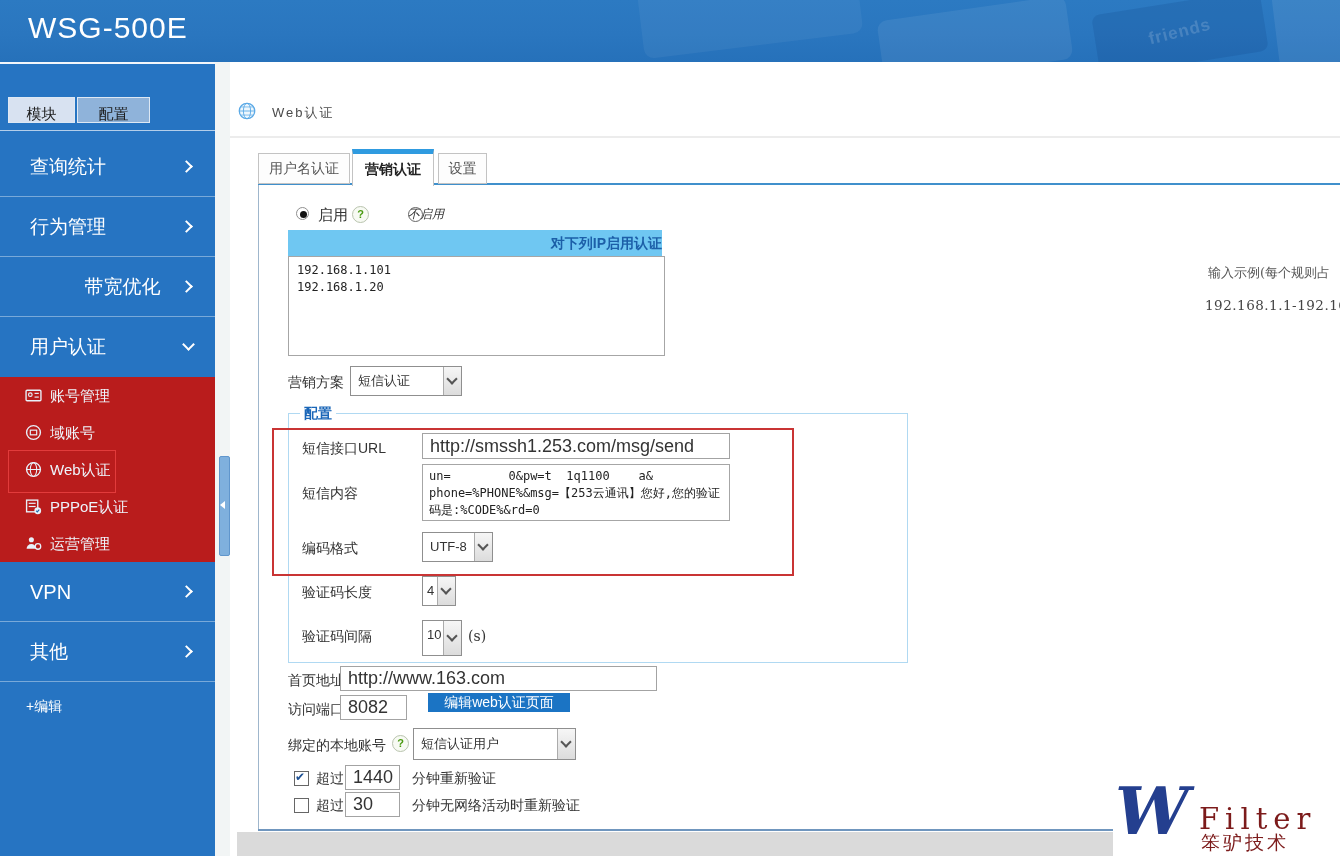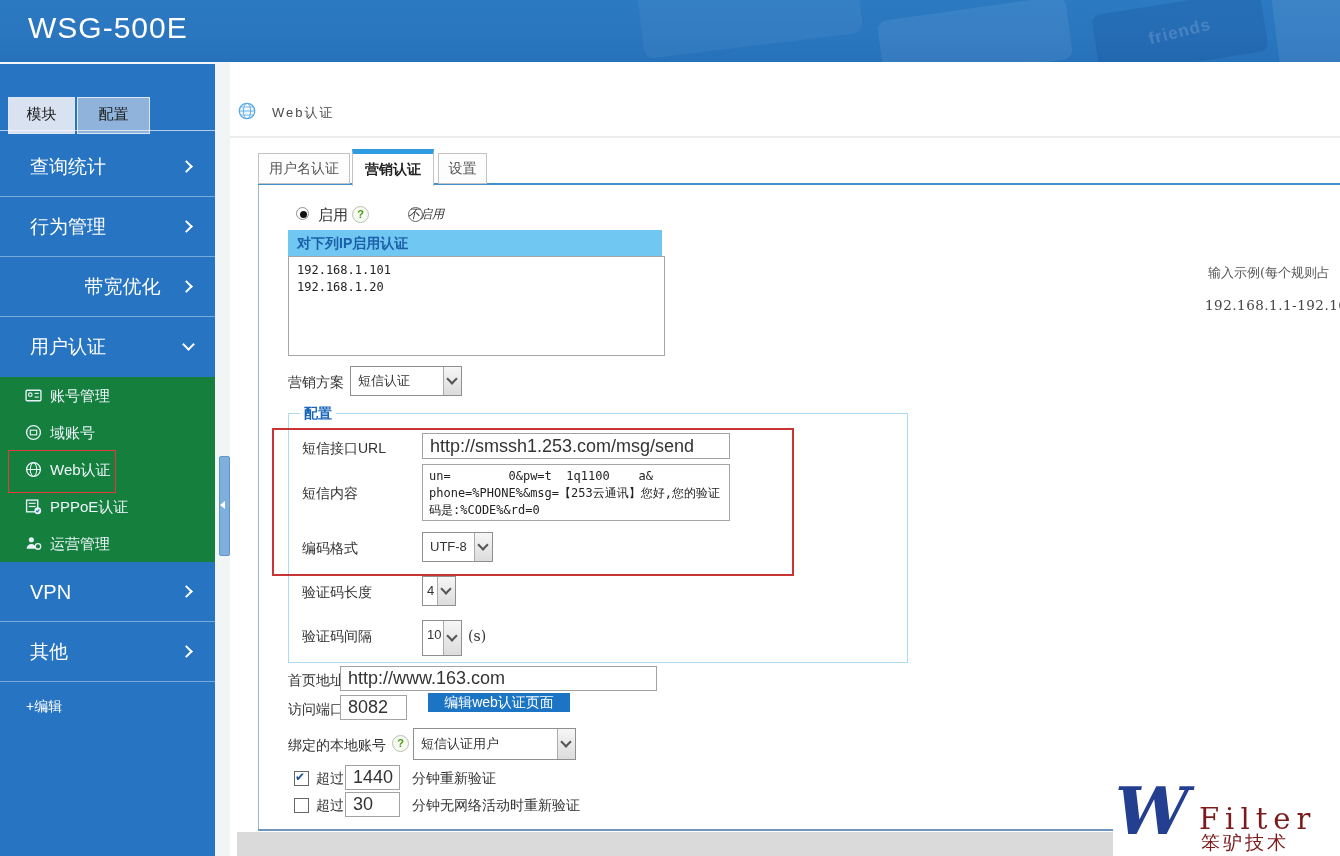--- a/index.html
+++ b/index.html
@@ -12,33 +12,33 @@
           background:linear-gradient(180deg,#2c7ac2 0%,#2a76bf 55%,#2671ba 100%);overflow:hidden;}
   .key{position:absolute;border-radius:10px;}
   .topbar-title{position:absolute;left:28px;top:11px;font-size:30px;color:#fff;
                 letter-spacing:1px;font-weight:400;}
   .key-label{position:absolute;color:rgba(255,255,255,0.16);font-size:17px;font-weight:bold;
              transform:rotate(-14deg);letter-spacing:1px;}
 
   
   .sidebar{position:absolute;left:0;top:62px;width:215px;height:794px;background:#2674c2;
            border-top:2px solid #f2f6fb;}
-  .side-tab{position:absolute;top:33px;height:37px;line-height:31px;text-align:center;
+  .side-tab{position:absolute;top:33px;height:26px;line-height:31px;text-align:center;
             font-size:15px;color:#1c1c1c;border:1px solid #dde8f4;box-sizing:border-box;cursor:pointer;}
   .side-tab.mod{left:8px;width:67px;background:#d8e2f1;}
   .side-tab.cfg{left:77px;width:73px;background:#8fb3da;}
   .side-tabline{position:absolute;left:0;top:66px;width:215px;height:1px;background:rgba(255,255,255,0.65);}
   .mitem{position:absolute;left:0;width:215px;height:60px;line-height:60px;color:#fff;
          font-size:19px;padding-left:30px;box-sizing:border-box;cursor:pointer;
          border-bottom:1px solid rgba(255,255,255,0.38);}
   .chev-r{position:absolute;right:24px;top:50%;width:7px;height:7px;margin-top:-5px;
           border-right:2px solid #fff;border-bottom:2px solid #fff;transform:rotate(-45deg);}
   .chev-d{position:absolute;right:22px;top:50%;width:7px;height:7px;margin-top:-7px;
           border-right:2px solid #fff;border-bottom:2px solid #fff;transform:rotate(45deg);}
-  .submenu{position:absolute;left:0;top:313px;width:215px;height:185px;background:#15803d;}
+  .submenu{position:absolute;left:0;top:313px;width:215px;height:185px;background:#b91c1c;}
   .sitem{position:relative;height:37px;line-height:37px;color:#eef5fc;font-size:15px;
          padding-left:50px;cursor:pointer;}
   .sitem .sicon{position:absolute;left:25px;top:10px;width:17px;height:17px;}
   .side-red{position:absolute;left:8px;top:386px;width:106px;height:41px;
             border:1px solid #e23b3b;}
   .edit-link{position:absolute;left:26px;top:634px;color:#fff;font-size:14px;cursor:pointer;}
 
   
   .gapstrip{position:absolute;left:215px;top:62px;width:15px;height:794px;background:#f2f5f5;}
   .handle{position:absolute;left:219px;top:456px;width:9px;height:98px;background:#7fb0dd;
@@ -67,21 +67,21 @@
   .lbl{position:absolute;font-size:14px;color:#333;white-space:nowrap;}
   .radio{position:absolute;width:13px;height:13px;border:1px solid #666;border-radius:50%;
          background:#fff;cursor:pointer;}
   .radio.sel::after{content:"";position:absolute;left:3px;top:3px;width:7px;height:7px;
                     border-radius:50%;background:#111;}
   .qicon{position:absolute;width:15px;height:15px;border:1px solid #b9c4ae;border-radius:50%;
          background:#f7faf3;color:#4a9a10;font-size:11px;font-weight:bold;text-align:center;
          line-height:15px;cursor:pointer;}
   .band{position:absolute;left:288px;top:230px;width:374px;height:26px;background:#6fc7f2;
         color:#1c5fa8;font-weight:bold;font-size:14px;line-height:26px;padding-left:9px;
-        box-sizing:border-box;}
+        box-sizing:border-box;text-align:right;}
   .tarea{position:absolute;background:#fff;border:1px solid #a6a6a6;box-sizing:border-box;
          font-family:"DejaVu Sans Mono",monospace;font-size:12px;line-height:17px;
          color:#222;padding:5px 8px;white-space:pre-wrap;resize:none;overflow:hidden;}
   .hint{position:absolute;font-family:"DejaVu Serif",serif;white-space:nowrap;}
   .inp{position:absolute;background:#fff;border:1px solid #a3a3a3;box-sizing:border-box;
        font-family:"Liberation Sans",sans-serif;font-size:18px;color:#333;padding:0 7px;}
   .sel{position:absolute;background:#fff;border:1px solid #8f8f8f;box-sizing:border-box;cursor:pointer;}
   .sel .val{display:block;font-size:13px;color:#333;padding-left:7px;overflow:hidden;white-space:nowrap;}
   .sel .btn{position:absolute;right:0;top:0;bottom:0;width:17px;border-left:1px solid #ababab;
             background:linear-gradient(180deg,#f6f6f6,#dcdcdc);}

